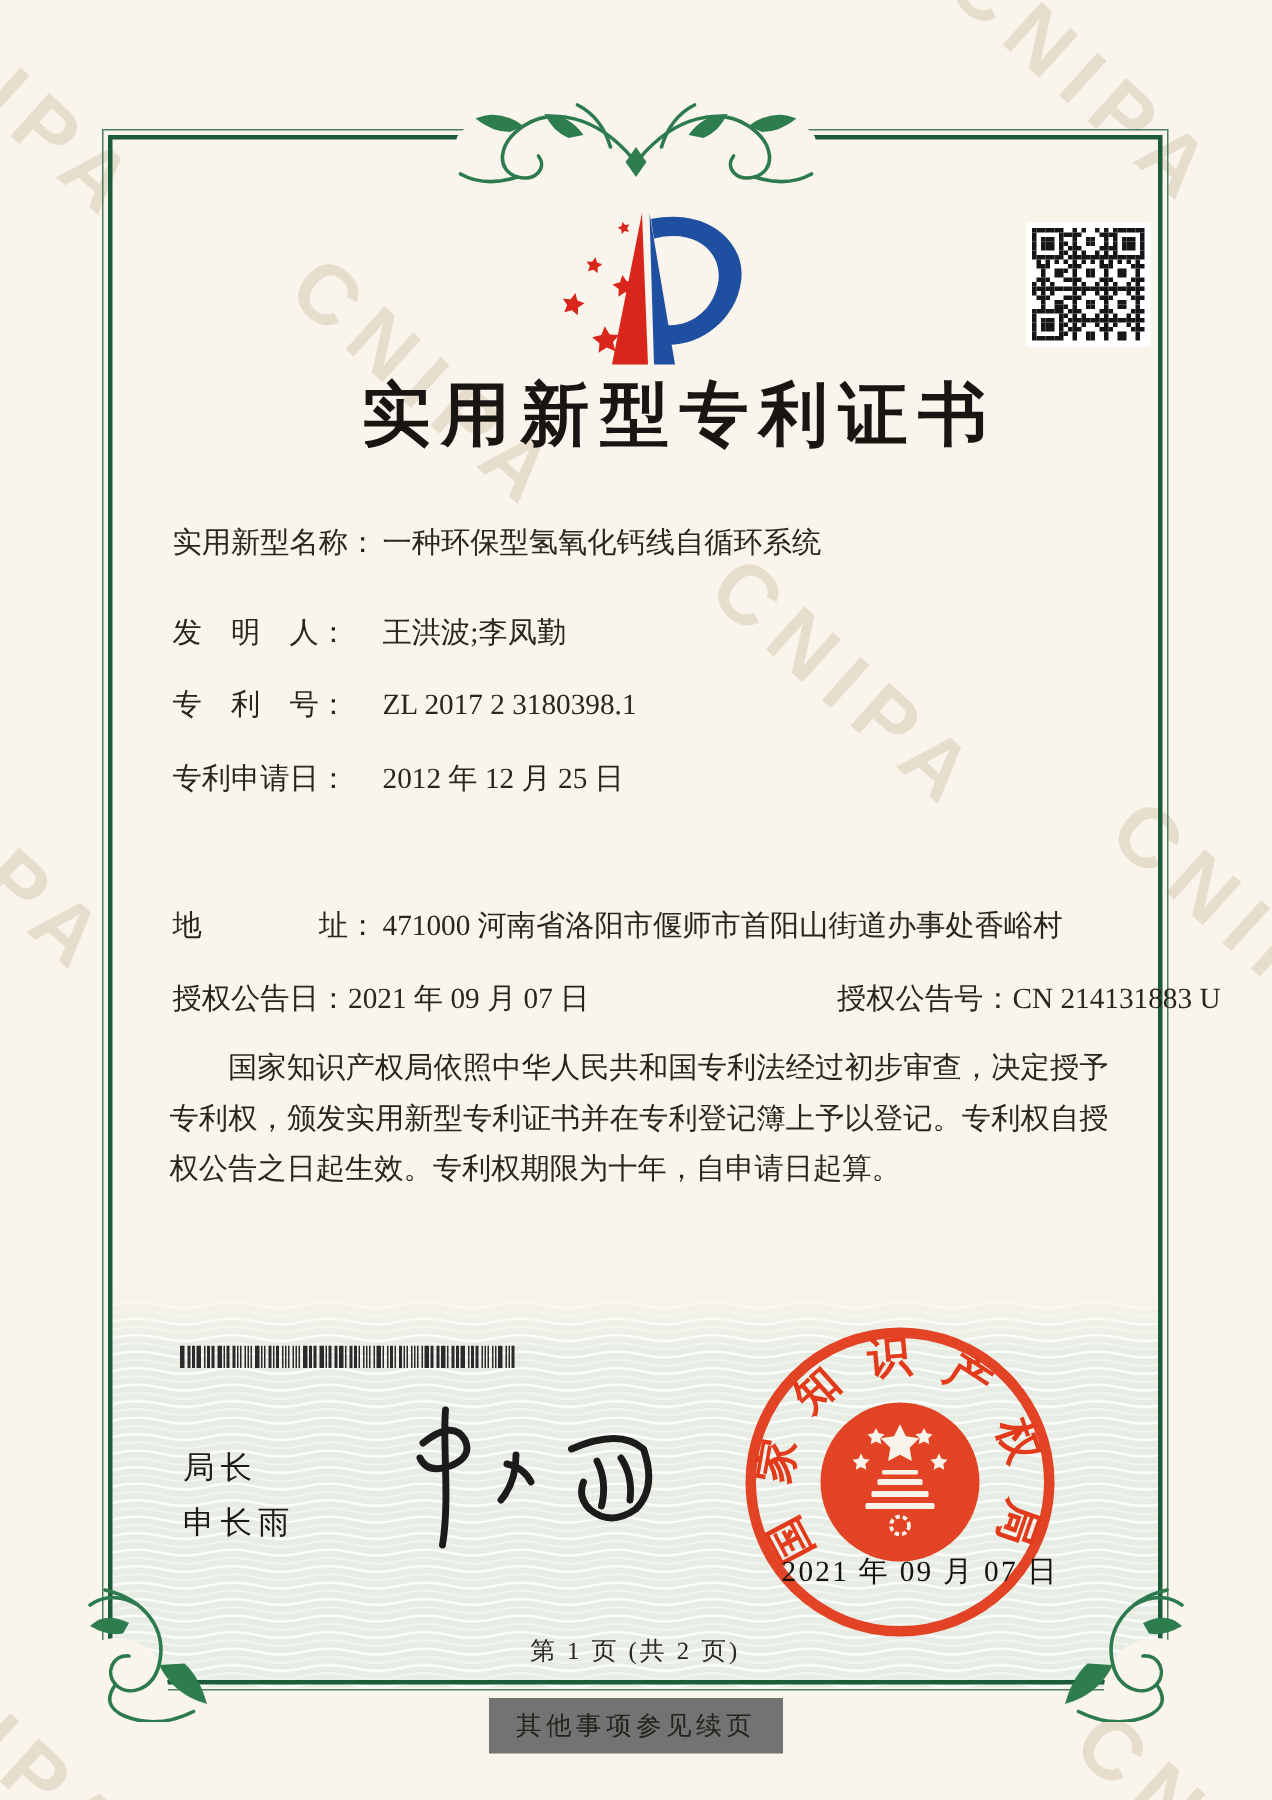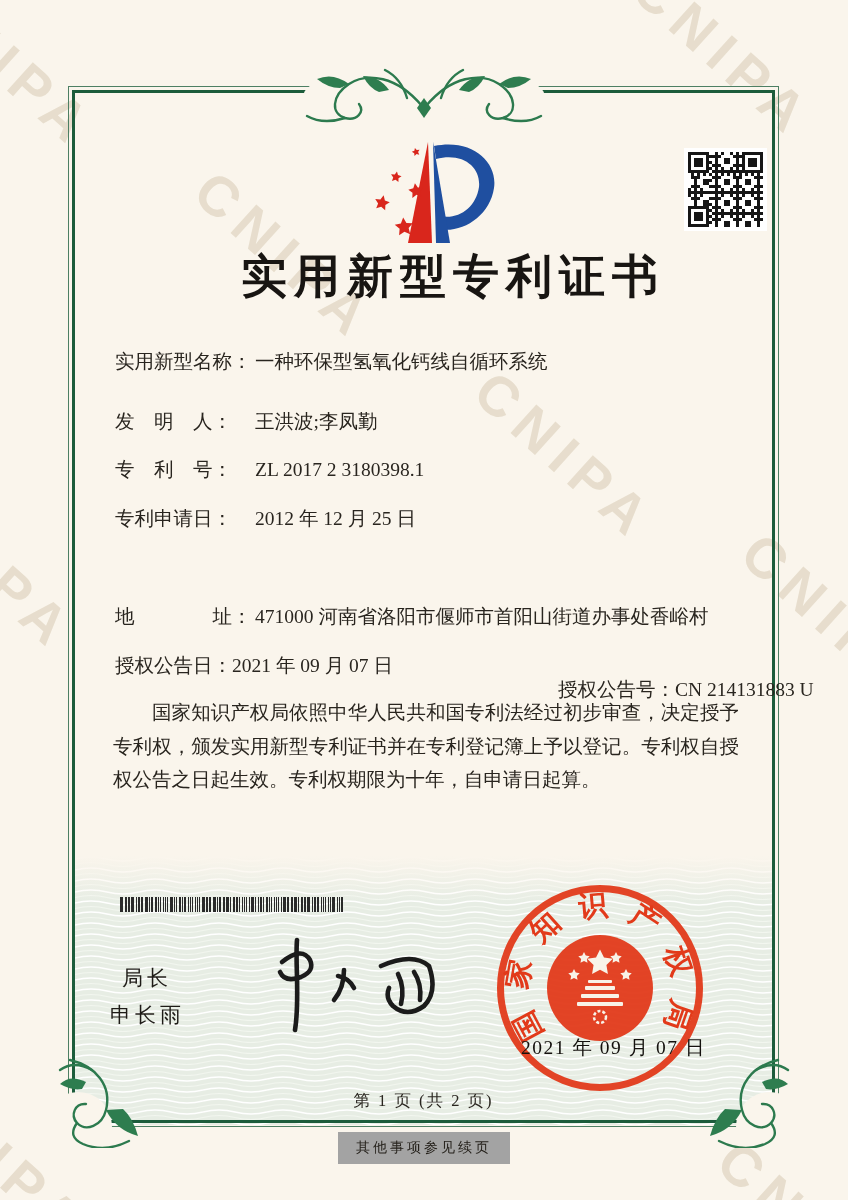--- a/index.html
+++ b/index.html
@@ -26,51 +26,51 @@
   .qr{position:absolute;left:684px;top:148px;width:83px;height:83px;background:#fff;
       padding:4px;box-sizing:border-box;display:grid;grid-template-columns:repeat(25,3px);grid-auto-rows:3px;}
   .qr i{display:block;}
   .qr i.b{background:#161616;}
   .title{position:absolute;left:68px;width:770px;top:246px;text-align:center;font-size:46px;
       font-weight:bold;letter-spacing:7px;color:#181512;}
 
   
   .row{position:absolute;left:115px;font-size:19.5px;color:#29251f;white-space:nowrap;}
   .row .lbl{display:inline-block;width:140px;}
-  .grant2{position:absolute;left:443px;top:0;margin-top:24px;}
+  .grant2{position:absolute;left:443px;top:0;}
 
   
   .paras{position:absolute;left:113px;top:696px;width:626px;font-size:19.5px;
       line-height:33.5px;color:#29251f;text-align:justify;}
   .paras p{margin:0;text-indent:2em;}
 
   
   .band{position:absolute;left:75px;top:856px;width:698px;height:269px;}
   .band-fade{position:absolute;left:75px;top:856px;width:698px;height:46px;
       background:linear-gradient(#faf5ec,rgba(250,245,236,0));}
 
   
   .barcode{position:absolute;left:120px;top:897px;width:225px;height:15px;overflow:hidden;white-space:nowrap;font-size:0;}
   .barcode i{display:inline-block;height:15px;background:#2a2a2a;}
   .sig-title{position:absolute;left:122px;top:964px;font-size:21px;color:#1e1b17;
       font-family:"Liberation Sans","DejaVu Sans",sans-serif;letter-spacing:4px;}
-  .sig-name{position:absolute;left:110px;top:1001px;font-size:21px;color:#1e1b17;
+  .sig-name{position:absolute;left:122px;top:1001px;font-size:21px;color:#1e1b17;
       font-family:"Liberation Sans","DejaVu Sans",sans-serif;letter-spacing:4px;}
   .signature{position:absolute;left:248px;top:932px;}
 
   .seal{position:absolute;left:497px;top:885px;width:206px;height:206px;}
   .seal .ring{position:absolute;inset:0;border:7px solid #e23a1a;border-radius:50%;box-sizing:border-box;opacity:.95;}
   .seal .ring-text span{position:absolute;font-size:29px;font-weight:bold;color:#e23a1a;line-height:1;}
   .seal svg{position:absolute;left:0;top:0;}
   .seal-date{position:absolute;left:521px;top:1034px;font-size:19.5px;letter-spacing:1.5px;color:#14110e;white-space:nowrap;}
 
   .page-num{position:absolute;left:68px;width:711px;top:1090px;text-align:center;
       font-size:16.5px;letter-spacing:2px;color:#2a2620;}
   .cont-note{position:absolute;left:424px;top:1132px;transform:translateX(-50%);
-      background:#a3a3a3;padding:7px 18px;font-size:14px;letter-spacing:3px;color:#25211b;white-space:nowrap;}
+      background:#737373;padding:7px 18px;font-size:17px;letter-spacing:3px;color:#25211b;white-space:nowrap;}
   .green-stroke{stroke:#2c7a4e;fill:none;stroke-width:2.4;stroke-linecap:round;}
   .green-fill{fill:#2e7d4f;stroke:none;}
 </style>
 </head>
 <body>
 
 <div class="page">
 
   <div class="wm" style="left:-55px;top:-35px">CNIPA</div>
   <div class="wm" style="left:663px;top:-45px">CNIPA</div>

